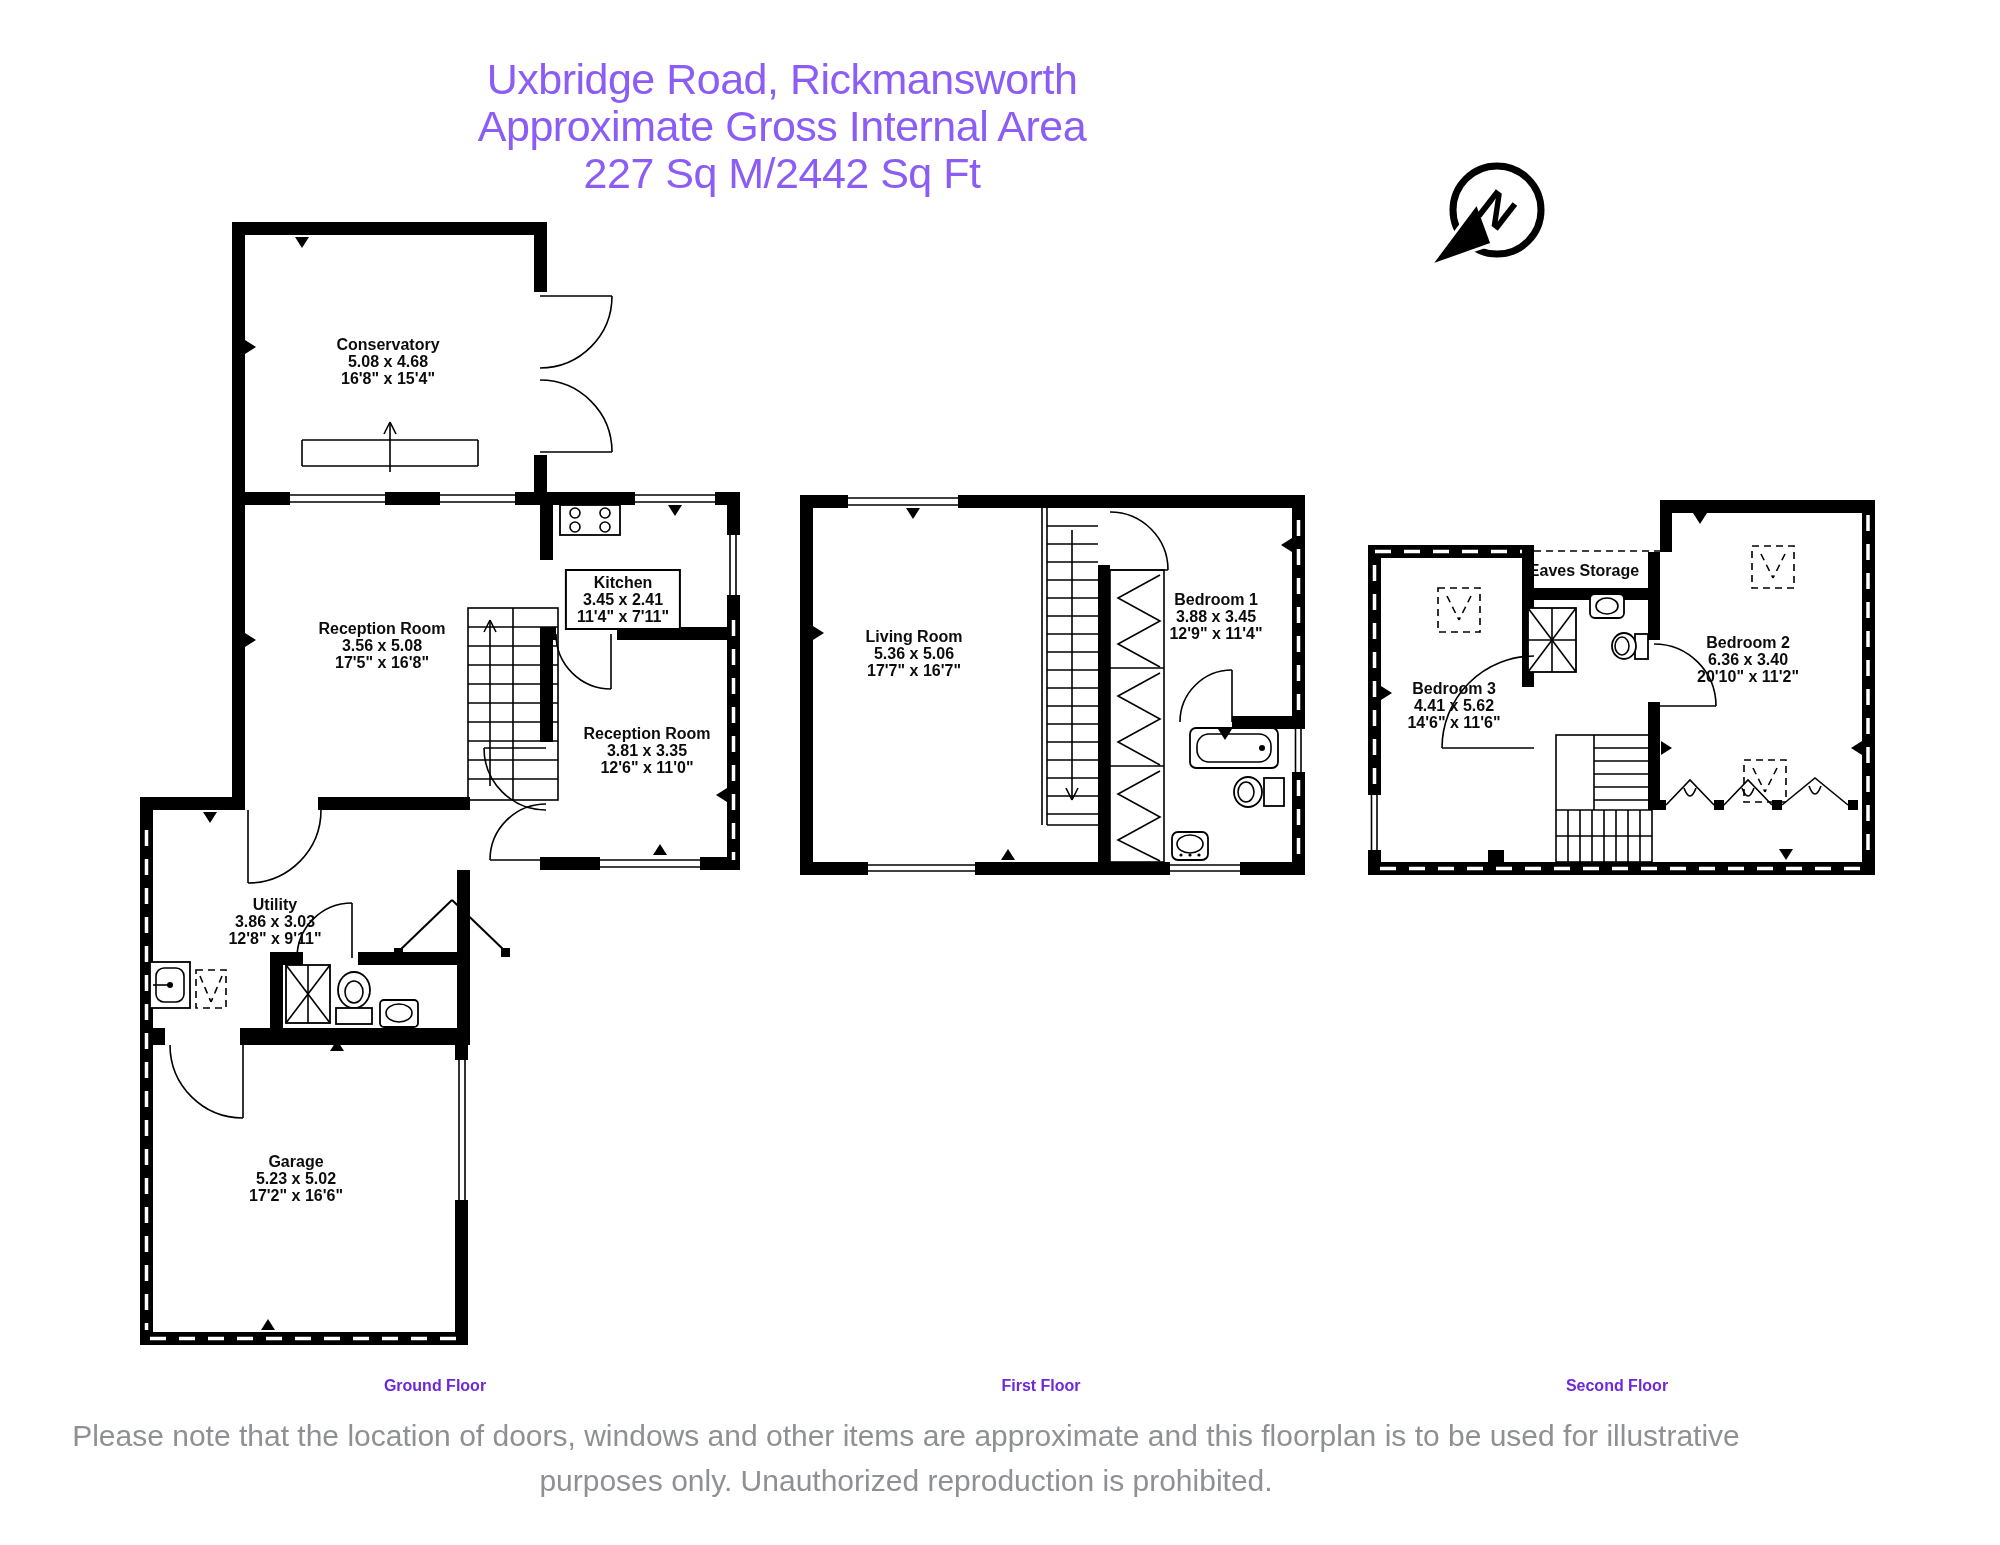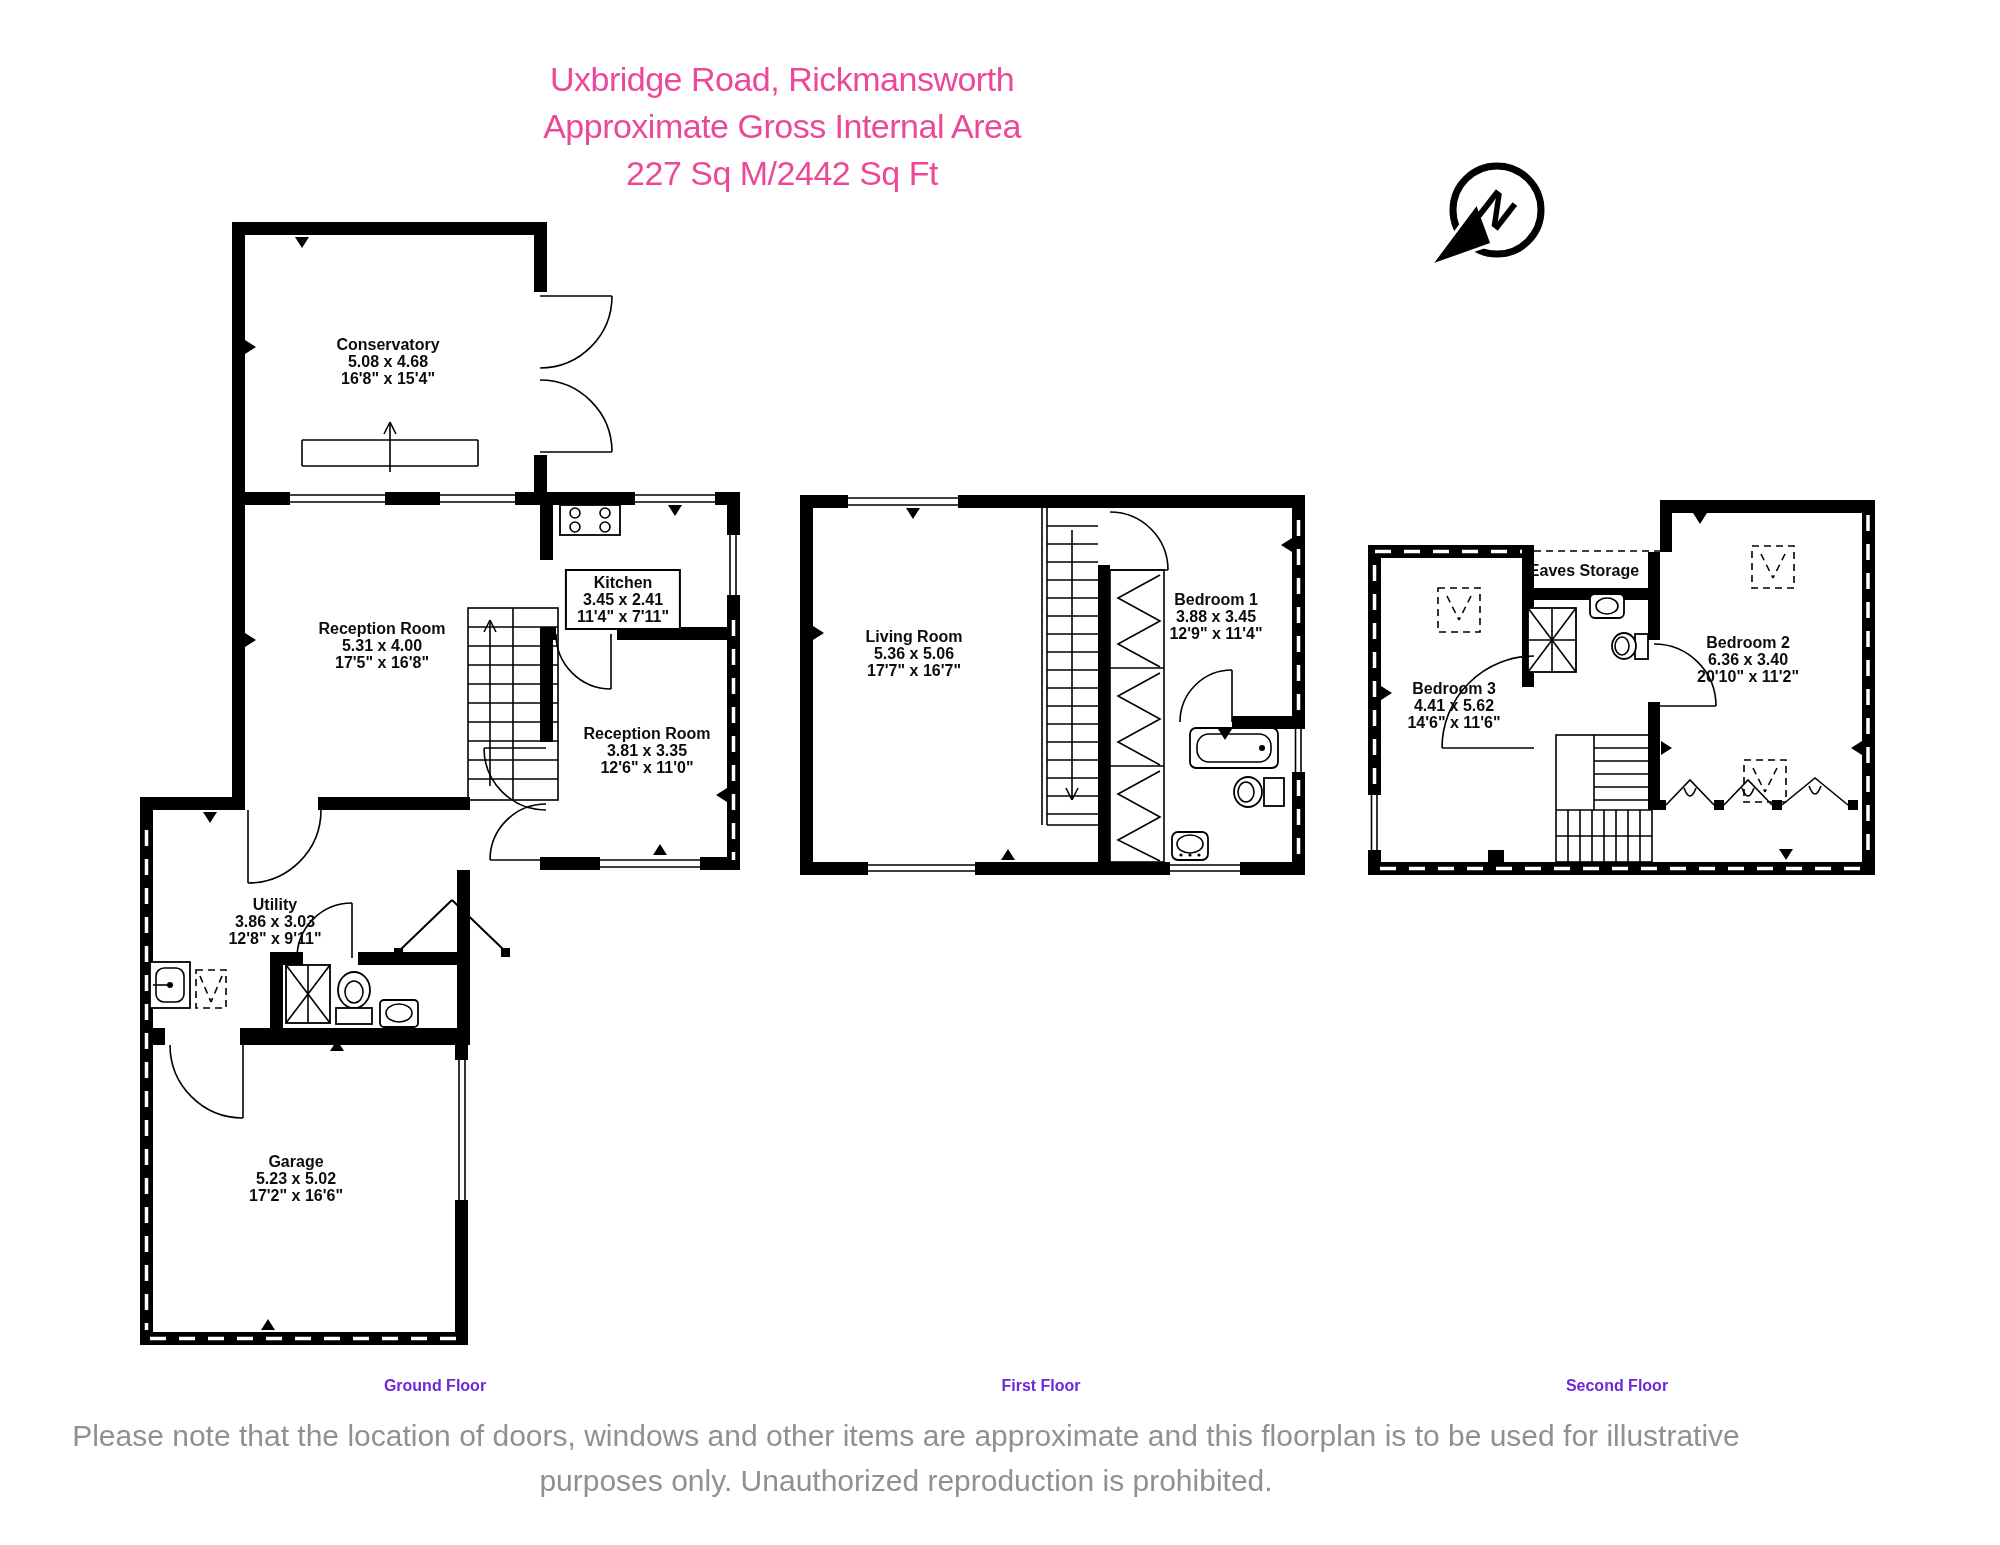--- a/index.html
+++ b/index.html
@@ -8,22 +8,22 @@
   svg.plan{position:absolute;left:0;top:0;}
   .wall{fill:#000;stroke:none;}
   .ln{stroke:#000;stroke-width:2;fill:none;}
   .ln15{stroke:#000;stroke-width:1.6;fill:none;}
   .arc{stroke:#000;stroke-width:1.6;fill:none;}
   .wdash{stroke:#fff;stroke-width:3.5;stroke-dasharray:16 13;fill:none;}
   .kdash{stroke:#000;stroke-width:1.6;stroke-dasharray:7 5;fill:none;}
   .fix{stroke:#000;stroke-width:1.8;fill:#fff;}
   .mk{fill:#000;}
   .title{position:absolute;left:782px;top:56px;transform:translateX(-50%);
-         text-align:center;font-size:34px;line-height:47px;letter-spacing:-0.5px;
-         white-space:nowrap;color:#ec4899;}
+         text-align:center;font-size:43px;line-height:47px;letter-spacing:-0.5px;
+         white-space:nowrap;color:#8b5cf6;}
   .room-label{position:absolute;transform:translateX(-50%);text-align:center;
               font-size:16px;line-height:17px;font-weight:600;white-space:nowrap;color:#0c0c0c;}
   .room-label.boxed{border:2px solid #000;background:#fff;padding:3px 10px;}
   .floor-caption{position:absolute;transform:translateX(-50%);font-size:16px;
                  font-weight:700;white-space:nowrap;color:#6d28d9;}
   .disclaimer{position:absolute;left:0;top:1413px;width:1812px;text-align:center;
               font-size:30px;line-height:45px;color:#8e9093;}
 </style>
 </head>
 <body>
@@ -429,21 +429,21 @@
 </div>
 
 <div class="room-label boxed" style="left:623px;top:569px;">
   <div>Kitchen</div>
   <div>3.45 x 2.41</div>
   <div>11'4" x 7'11"</div>
 </div>
 
 <div class="room-label" style="left:382px;top:620px;">
   <div>Reception Room</div>
-  <div>5.31 x 4.00</div>
+  <div>3.56 x 5.08</div>
   <div>17'5" x 16'8"</div>
 </div>
 
 <div class="room-label" style="left:647px;top:725px;">
   <div>Reception Room</div>
   <div>3.81 x 3.35</div>
   <div>12'6" x 11'0"</div>
 </div>
 
 <div class="room-label" style="left:275px;top:896px;">

